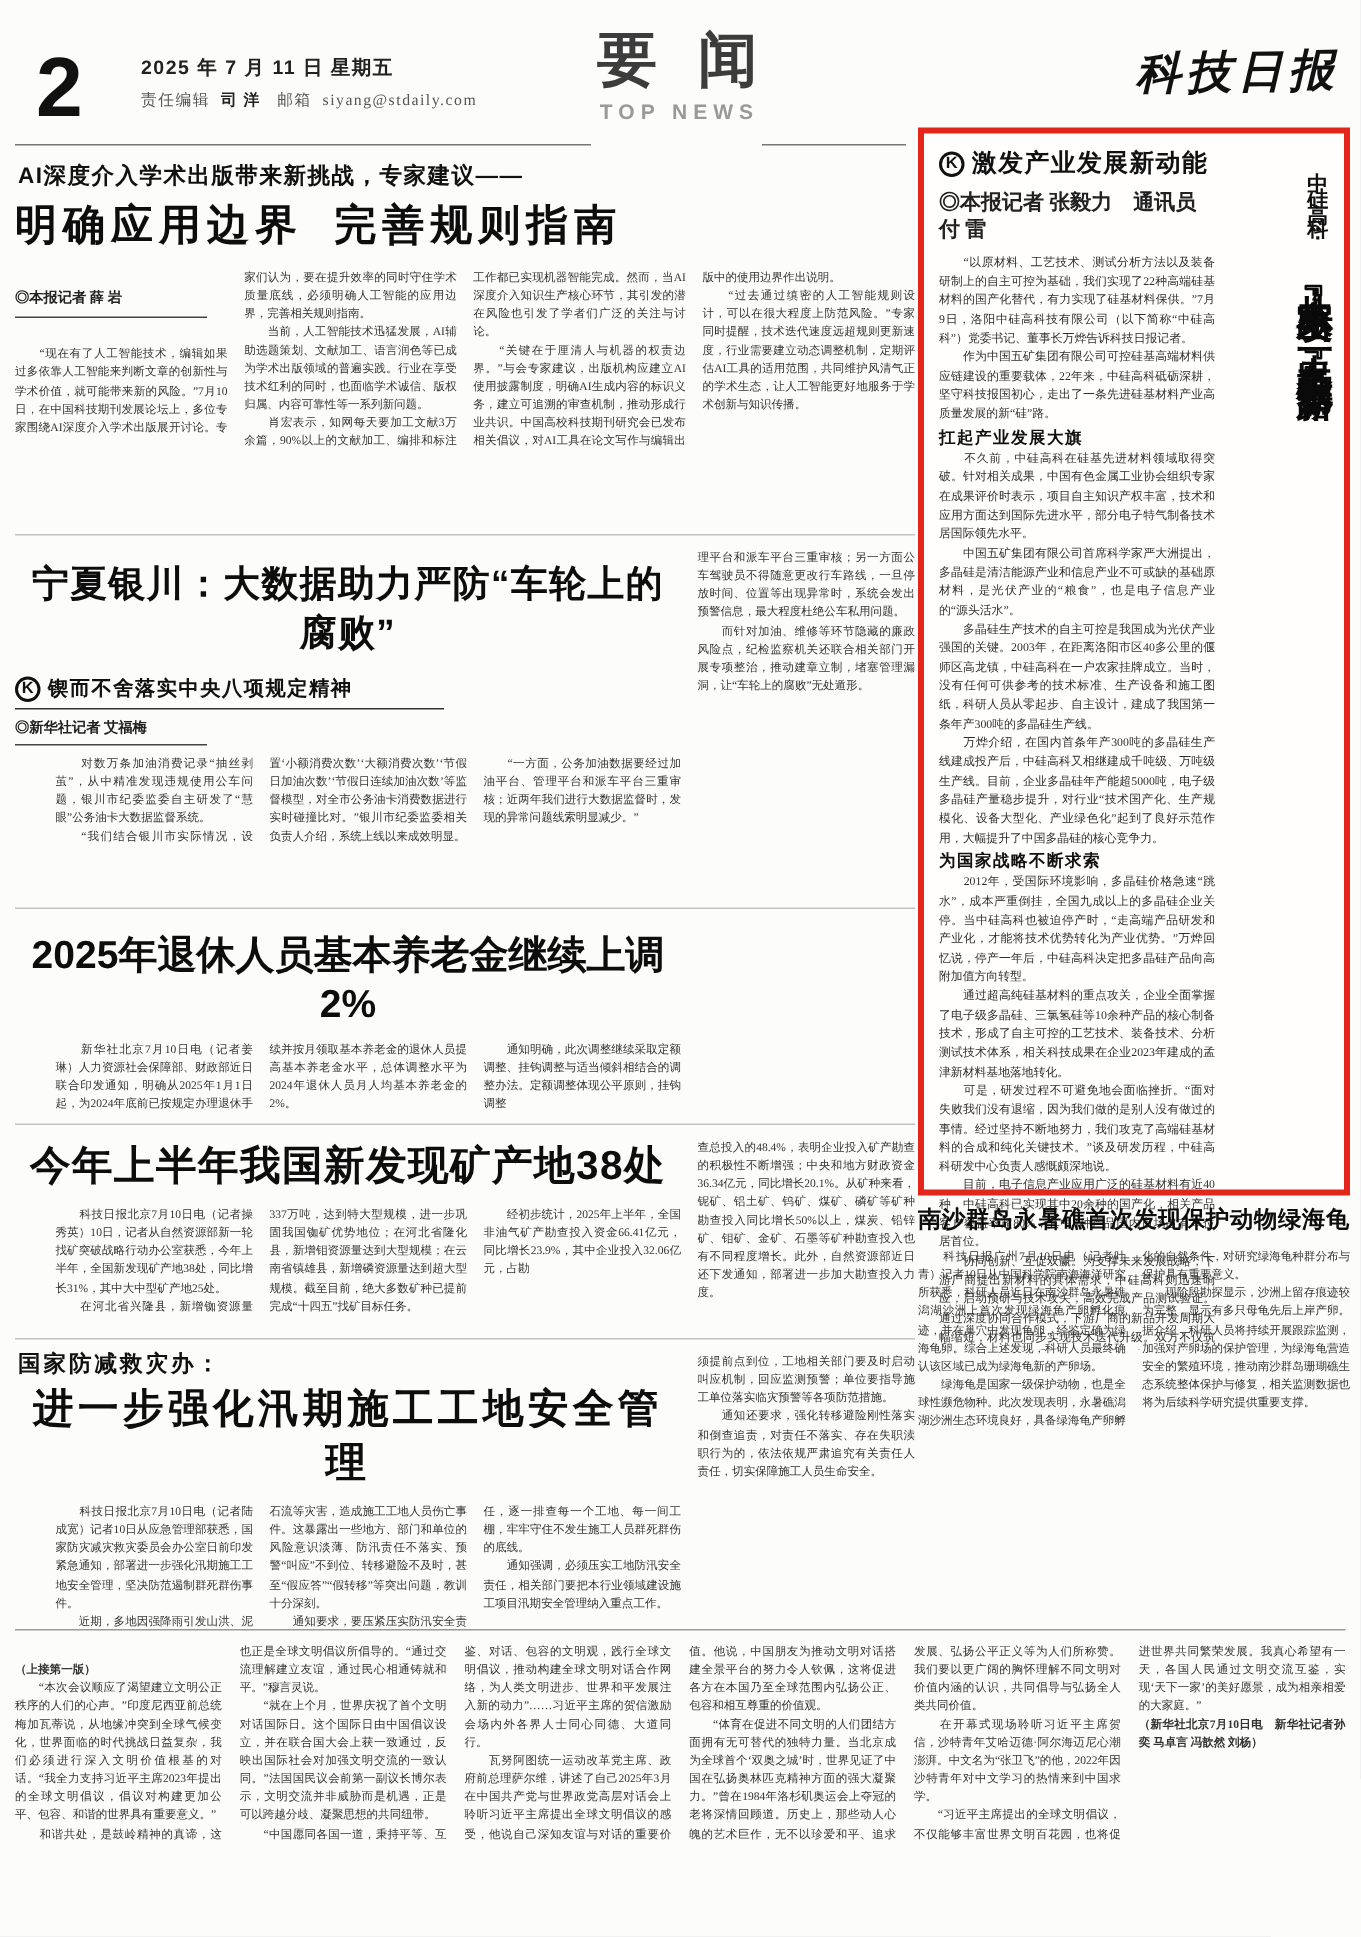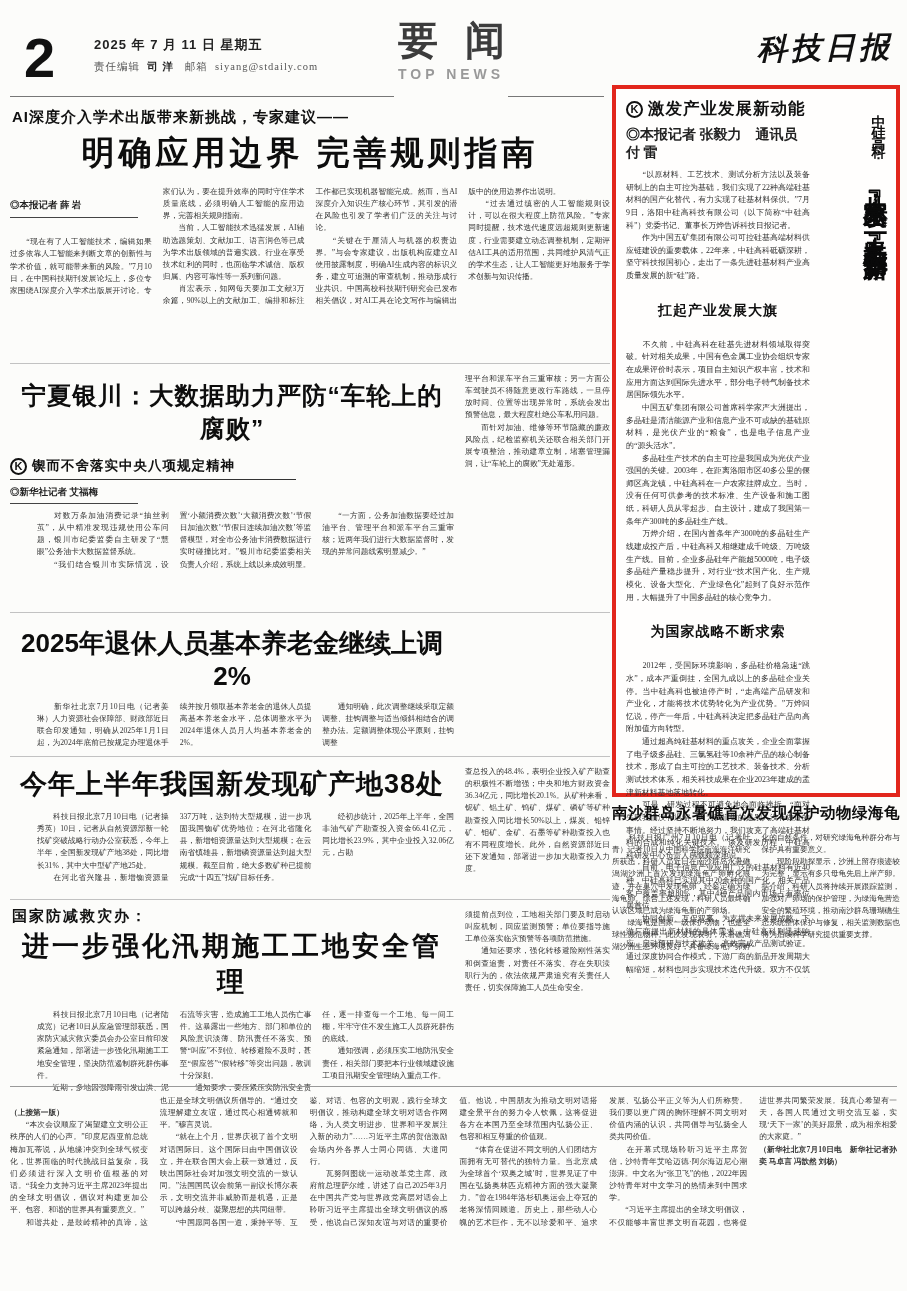--- a/index.html
+++ b/index.html
@@ -10,41 +10,41 @@
     font-family: "Liberation Serif", serif; color: #222; overflow: hidden;
   }
   
   .header { position:absolute; left:10px; top:18px; right:10px; height:86px; }
   .pagenum { position:absolute; left:14px; top:12px; font-family:"Liberation Sans",sans-serif; font-size:56px; font-weight:bold; line-height:1; color:#111; }
   .dateline { position:absolute; left:84px; top:18px; font-family:"Liberation Sans",sans-serif; font-size:13px; font-weight:bold; color:#222; letter-spacing:1px; }
   .editline { position:absolute; left:84px; top:42px; font-size:10.5px; color:#555; letter-spacing:1px; }
   .editline b { color:#222; }
   .hrule-left  { position:absolute; left:0; top:78px; width:384px; border-top:1.5px solid #777; }
   .hrule-right { position:absolute; left:498px; top:78px; width:96px; border-top:1.5px solid #777; }
-  .section-block { position:absolute; left:388px; top:0px; width:110px; }
+  .section-block { position:absolute; left:388px; top:0px; width:110px; text-align:center; }
   .section-title { font-family:"Liberation Sans",sans-serif; font-size:40px; font-weight:bold; color:#3c3c3c; letter-spacing:8px; line-height:1.1; white-space:nowrap; }
   .section-sub { margin-top:4px; font-family:"Liberation Sans",sans-serif; font-size:14px; font-weight:bold; color:#999; letter-spacing:4px; }
   .masthead { position:absolute; right:4px; top:10px; font-family:"DejaVu Serif",serif; font-style:italic; font-weight:bold; font-size:30px; color:#111; letter-spacing:4px; transform:rotate(-1deg); }
   
   .tiny { font-size:7.7px; line-height:1.58; text-align:justify; white-space:pre-line; color:#333; overflow:hidden; }
   .cols2 { column-count:2; column-gap:11px; }
   .cols3 { column-count:3; column-gap:11px;margin-left:27px; }
   .cols4 { column-count:4; column-gap:11px; }
   .cols6 { column-count:6; column-gap:12px; }
   .byline { font-size:9px; color:#222; padding-bottom:4px; border-bottom:1px solid #444; margin-bottom:6px; width:128px; }
   .byline b { font-size:9.5px; }
   .kbadge-row { display:flex; align-items:center; gap:5px; border-bottom:1.5px solid #333; padding-bottom:4px; margin-bottom:6px; width:286px; }
   .k-icon { flex:0 0 auto; width:17px; height:17px; border:2.5px solid #111; border-radius:50%; display:inline-flex; align-items:center; justify-content:center; font-family:"Liberation Sans",sans-serif; font-weight:bold; font-size:11px; color:#111; }
   .kbadge-label { font-family:"Liberation Sans",sans-serif; font-weight:bold; font-size:13.5px; color:#111; letter-spacing:1px; white-space:nowrap; }
   .hl { font-family:"Liberation Sans",sans-serif; font-weight:bold; color:#0d0d0d; }
   .divider { border-top:1px solid #c2c2c2; margin:5px 0; }
   
   .left-main { position:absolute; left:10px; top:106px; width:600px; height:980px; }
   .art-ai .kicker { font-size:15px; font-weight:bold; font-family:"Liberation Sans",sans-serif; color:#111; margin:2px 0 4px 2px; letter-spacing:1px; }
-  .art-ai .headline { font-size:33px; text-align:center; letter-spacing:4px; margin:2px 0 10px 0; }
+  .art-ai .headline { font-size:28px; letter-spacing:4px; margin:2px 0 10px 0;font-family:Liberation Mono, monospace; }
   .art-ai .body { height:172px; }
   .art-yc { display:flex; gap:11px; height:238px; }
   .art-yc .main { width:444px; }
   .art-yc .side { flex:1; }
   .art-yc .headline { font-size:24.5px; letter-spacing:1px; text-align:center; margin:10px 0 12px 0; }
   .art-yc .body { height:128px; }
   .art-pen { display:flex; gap:8px; height:133px;flex-direction:column; }
   .art-pen .main { width:444px; }
   .art-pen .side { flex:1; }
   .art-pen .headline { font-size:26px; text-align:center; letter-spacing:0px; margin:8px 0 9px 0; }
@@ -62,21 +62,21 @@
   .art-fl .body { height:118px; }
   .sidecol { padding-top:4px; height:100%; }
   
   .right-col { position:absolute; left:612px; top:85px; width:288px; }
   .redbox { border:4px solid #e2261c; height:712px; padding:9px 8px 8px 10px; display:flex; gap:6px; background:#fffefd; }
   .redbox .textcol { flex:1; min-width:0; }
   .silicon-title { display:flex; align-items:center; gap:5px; margin-bottom:6px; }
   .silicon-title .t { font-family:"Liberation Sans",sans-serif; font-weight:bold; font-size:16.5px; color:#111; letter-spacing:1px; white-space:nowrap; }
   .silicon-byline { font-size:14px; color:#222; margin-bottom:7px; }
   .silicon-body { font-size:7.9px; line-height:1.6; text-align:justify; white-space:pre-line; color:#2e2e2e; }
-  .subhead { font-family:"Liberation Sans",sans-serif; font-weight:bold; font-size:14px; color:#111; text-align:center; margin:19px 0; letter-spacing:1px; }
+  .subhead { font-family:"Liberation Sans",sans-serif; font-weight:bold; font-size:11px; color:#111; margin:1px 0; letter-spacing:1px; }
   .vert-wrap { flex:0 0 72px; writing-mode:vertical-rl; display:flex; align-items:flex-start; padding-top:6px; height:640px; }
   .vert-kicker { font-family:"Liberation Sans",sans-serif; font-weight:bold; font-size:14px; color:#111; letter-spacing:10px; margin-left:6px; margin-bottom:8px; }
   .vert-head { font-family:"Liberation Sans",sans-serif; font-weight:bold; font-size:24.5px; color:#0a0a0a; letter-spacing:2px; line-height:1.1; }
   .art-turtle { margin-top:6px; }
   .art-turtle .headline { font-size:15.5px; letter-spacing:0.5px; text-align:center; margin:4px 0 8px 0; white-space:nowrap; }
   .art-turtle .body { height:238px; }
   
   .bottom-strip { position:absolute; left:10px; top:1086px; width:887px; height:198px; border-top:1px solid #999; padding-top:8px; }
   .bottom-strip .body { height:186px; }
   .credit { font-weight:bold; }

